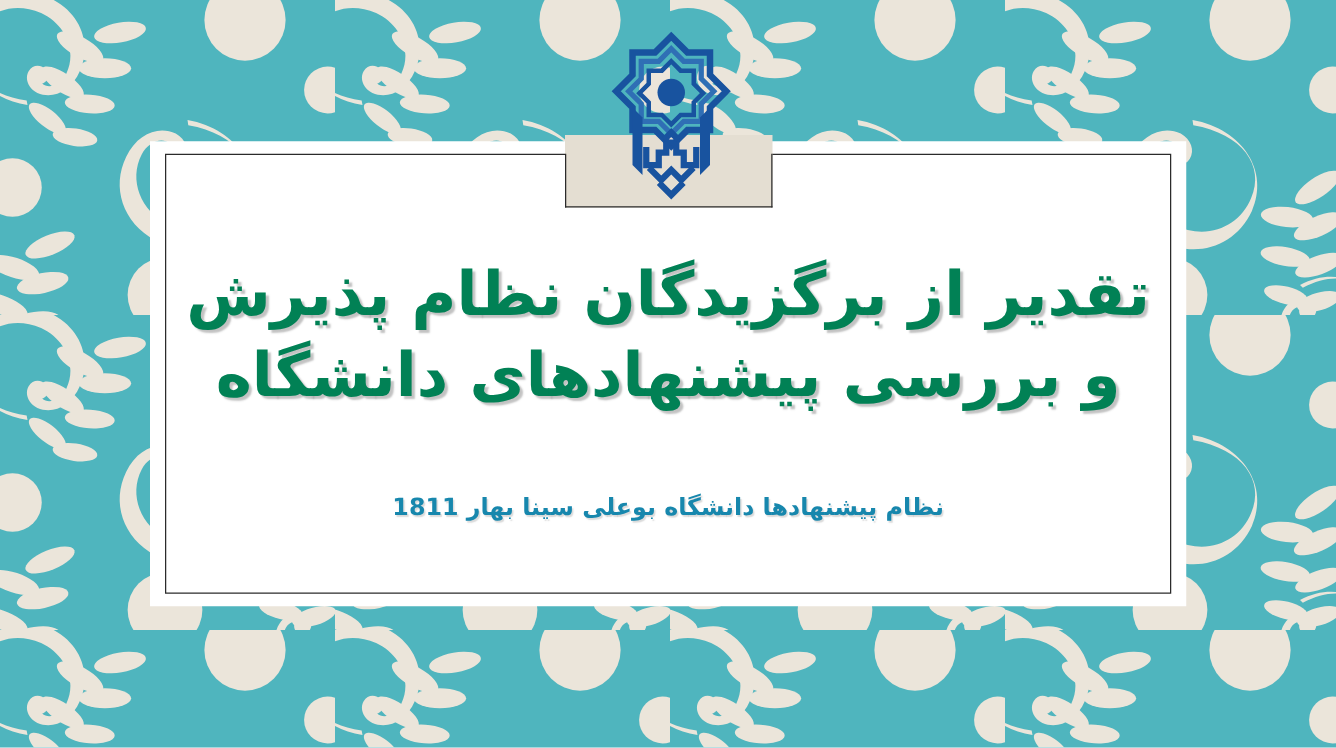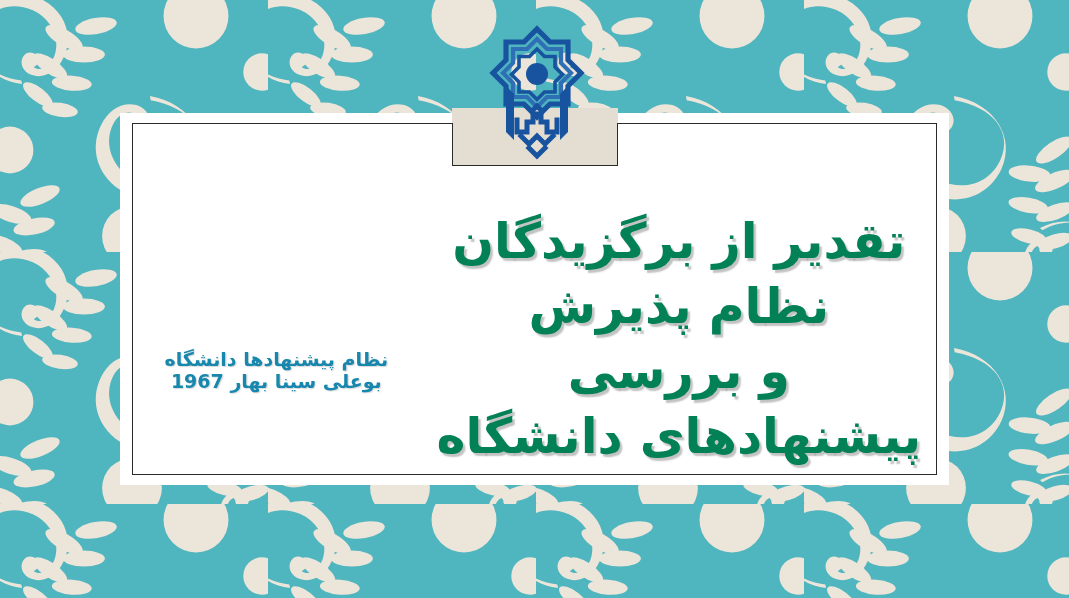--- a/index.html
+++ b/index.html
@@ -85,20 +85,21 @@
   
   #text-block {
     position: absolute;
     left: 132px;
     top: 123px;
     width: 805px;
     height: 352px;
     z-index: 7;
     direction: rtl;
     display: flex;
+    flex-direction: column;
     align-items: center;
     justify-content: flex-start;
     box-sizing: border-box;
     padding-top: 80px;
   }
   #title {
     font-family: "DejaVu Sans", sans-serif;
     font-weight: bold;
     font-size: 49px;
     line-height: 1.33;
@@ -202,16 +203,16 @@
         <path d="M34 112 L42 120 L50 112 L58 120 L66 112"></path>
         <path d="M42 124 L50 132 L58 124"></path>
         <path d="M46 86 L50 82 L54 86"></path>
       </g>
     </svg>
   </div>
 
   <div id="text-block">
     <h1 id="title">تقدیر از برگزیدگان نظام پذیرش
 و بررسی پیشنهادهای دانشگاه</h1>
-    <div id="subtitle">نظام پیشنهادها دانشگاه بوعلی سینا بهار 1967</div>
+    <div id="subtitle">نظام پیشنهادها دانشگاه بوعلی سینا بهار 1811</div>
   </div>
 
 </div>
 
 </body></html>

